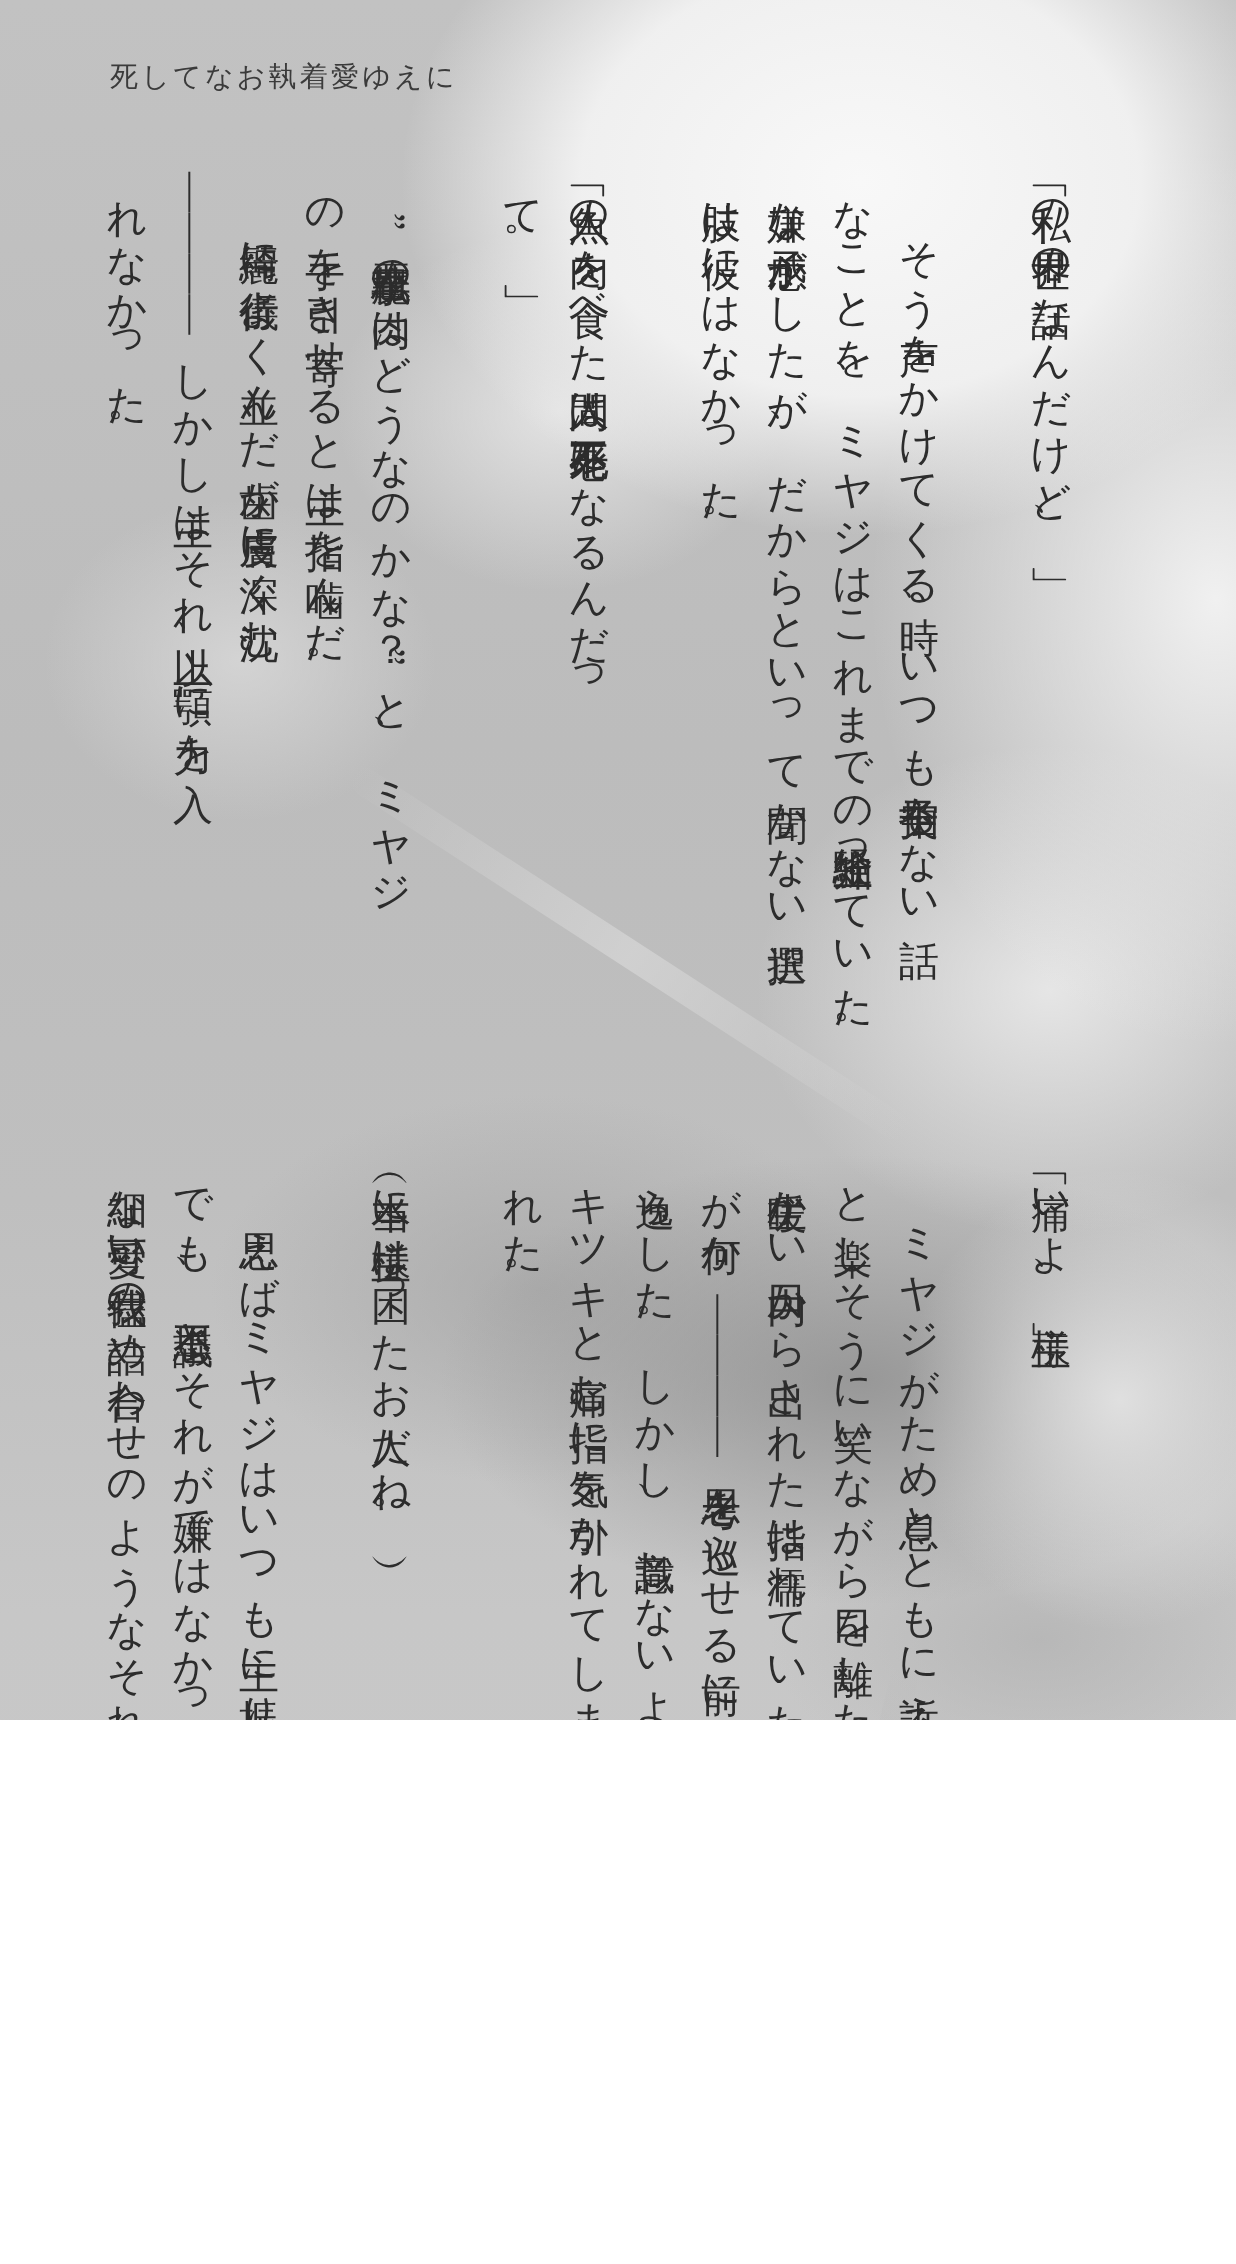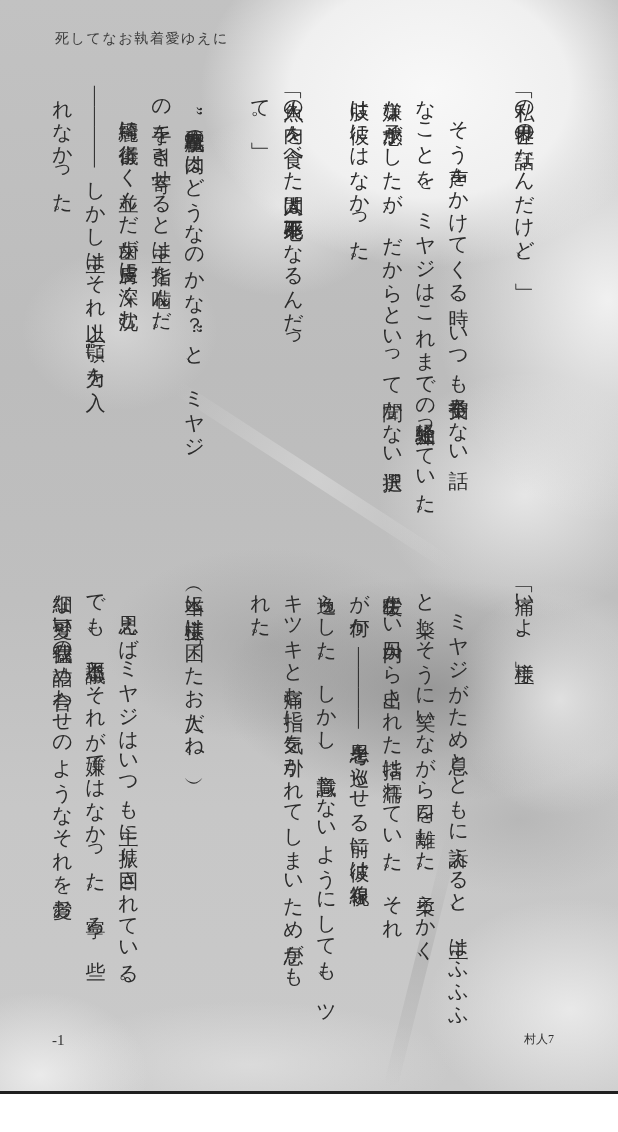--- a/index.html
+++ b/index.html
@@ -2,21 +2,21 @@
 <html lang="ja"><head>
 <meta charset="utf-8">
 <style>
   * { margin:0; padding:0; box-sizing:border-box; }
   html,body { width:618px; }
   body {
     font-family: "Liberation Serif", "DejaVu Serif", serif;
     background:#ffffff;
   }
   .page {
-    position:relative; width:618px; height:1132px; overflow:hidden;
+    position:relative; width:618px; height:860px; overflow:hidden;
     background:#ffffff;
   }
   
   .photo {
     position:absolute; left:0; top:0; width:618px; height:1094px;
     border-bottom:3px solid #1f1f1f;
     background:
       radial-gradient(ellipse 310px 240px at 430px 90px,  rgba(248,248,248,1) 0%, rgba(242,242,242,.95) 45%, rgba(242,242,242,0) 74%),
       radial-gradient(ellipse 240px 310px at 608px 300px, rgba(243,243,243,.95) 0%, rgba(238,238,238,0) 72%),
       radial-gradient(ellipse 210px 175px at 525px 495px, rgba(234,234,234,.9) 0%, rgba(234,234,234,0) 70%),

